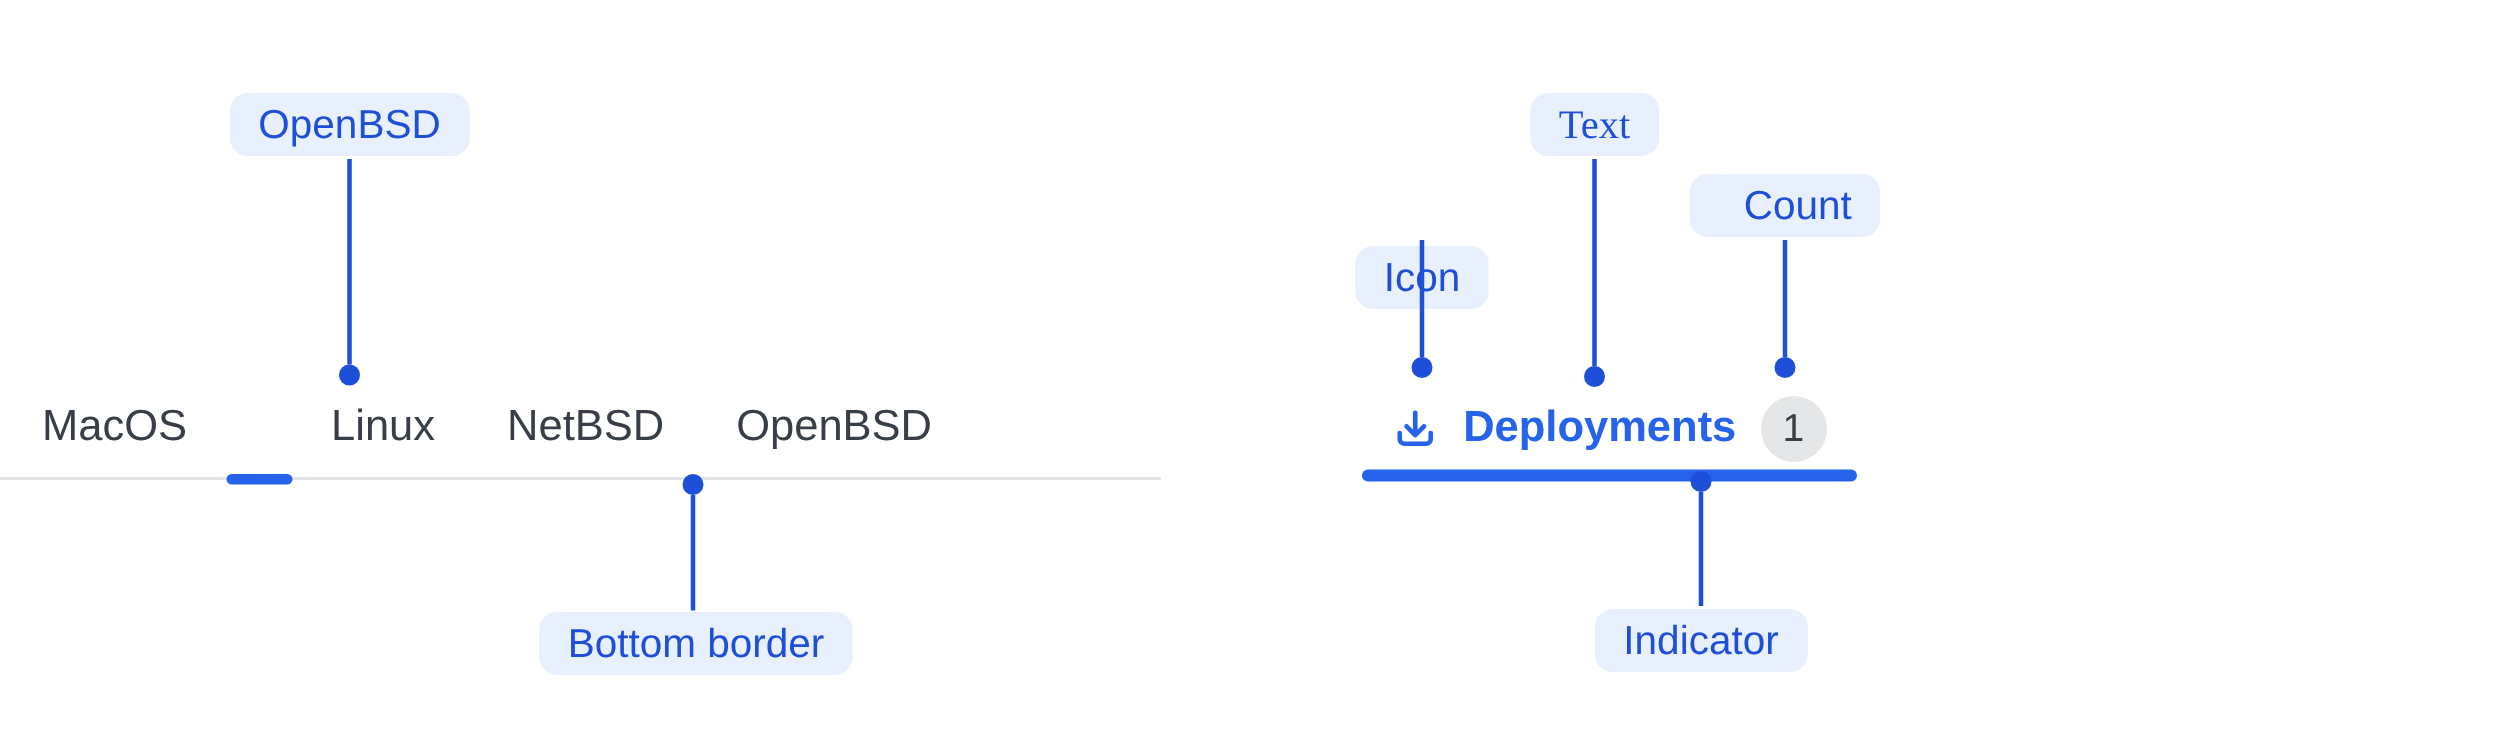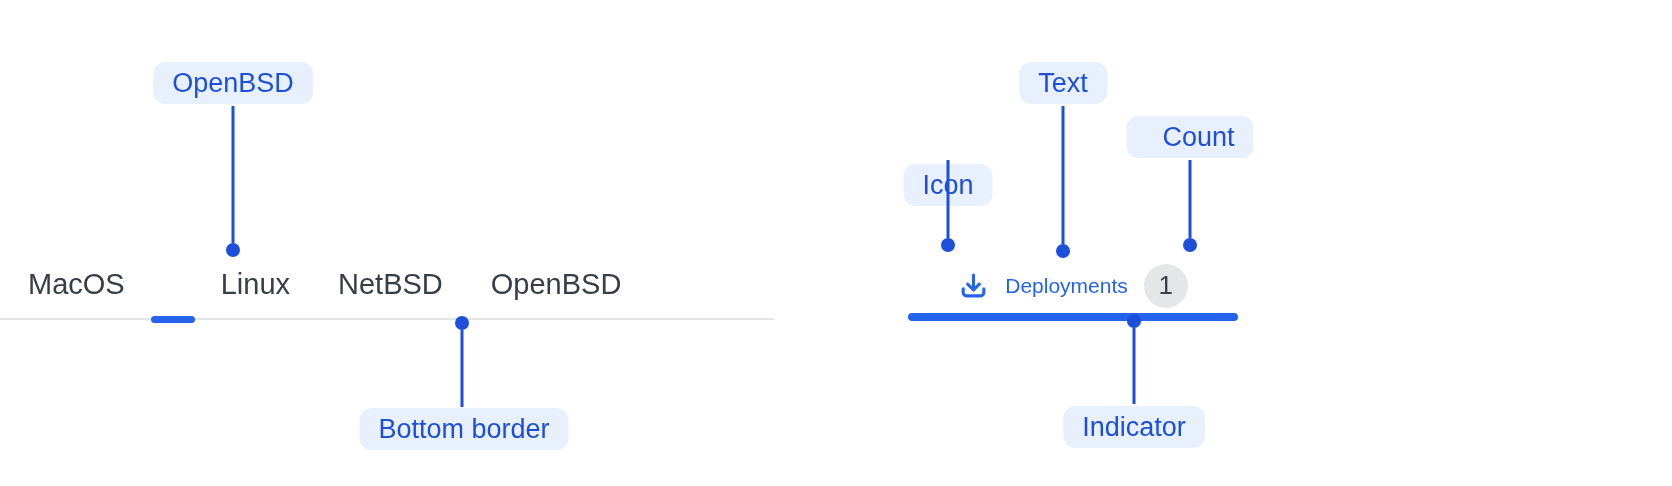--- a/index.html
+++ b/index.html
@@ -89,22 +89,22 @@
     gap: 16px;
     color: #2563eb;
     cursor: pointer;
   }
   .deploy-icon {
     width: 31px;
     height: 31px;
     display: block;
   }
   .deploy-label {
-    font-size: 21px;
-    font-weight: 400;
+    font-size: 29px;
+    font-weight: 700;
     line-height: 1;
     white-space: nowrap;
   }
   .count-badge {
     width: 44px;
     height: 44px;
     border-radius: 50%;
     background: #e5e6e8;
     color: #3b3e45;
     font-size: 26px;
@@ -162,21 +162,21 @@
   <div class="dot" style="left:233px; top:250px;"></div>
 
   <div class="dot" style="left:462px; top:323px;"></div>
   <div class="vline" style="left:462px; top:330px; height:77px;"></div>
   <div class="pill" style="left:464px; top:408px;">Bottom border</div>
 
   <div class="pill" style="left:948px; top:116px;margin-top:48px;">Icon</div>
   <div class="vline" style="left:948px; top:160px; height:78px;"></div>
   <div class="dot" style="left:948px; top:245px;"></div>
 
-  <div class="pill" style="left:1063px; top:62px;">Text</div>
+  <div class="pill" style="left:1063px; top:62px;font-family:Liberation Serif, serif;">Text</div>
   <div class="vline" style="left:1063px; top:106px; height:138px;"></div>
   <div class="dot" style="left:1063px; top:251px;"></div>
 
   <div class="pill" style="left:1190px; top:116px;padding-left:36px;">Count</div>
   <div class="vline" style="left:1190px; top:160px; height:78px;"></div>
   <div class="dot" style="left:1190px; top:245px;"></div>
 
   <div class="dot" style="left:1134px; top:321px;"></div>
   <div class="vline" style="left:1134px; top:328px; height:76px;"></div>
   <div class="pill" style="left:1134px; top:406px;">Indicator</div>

